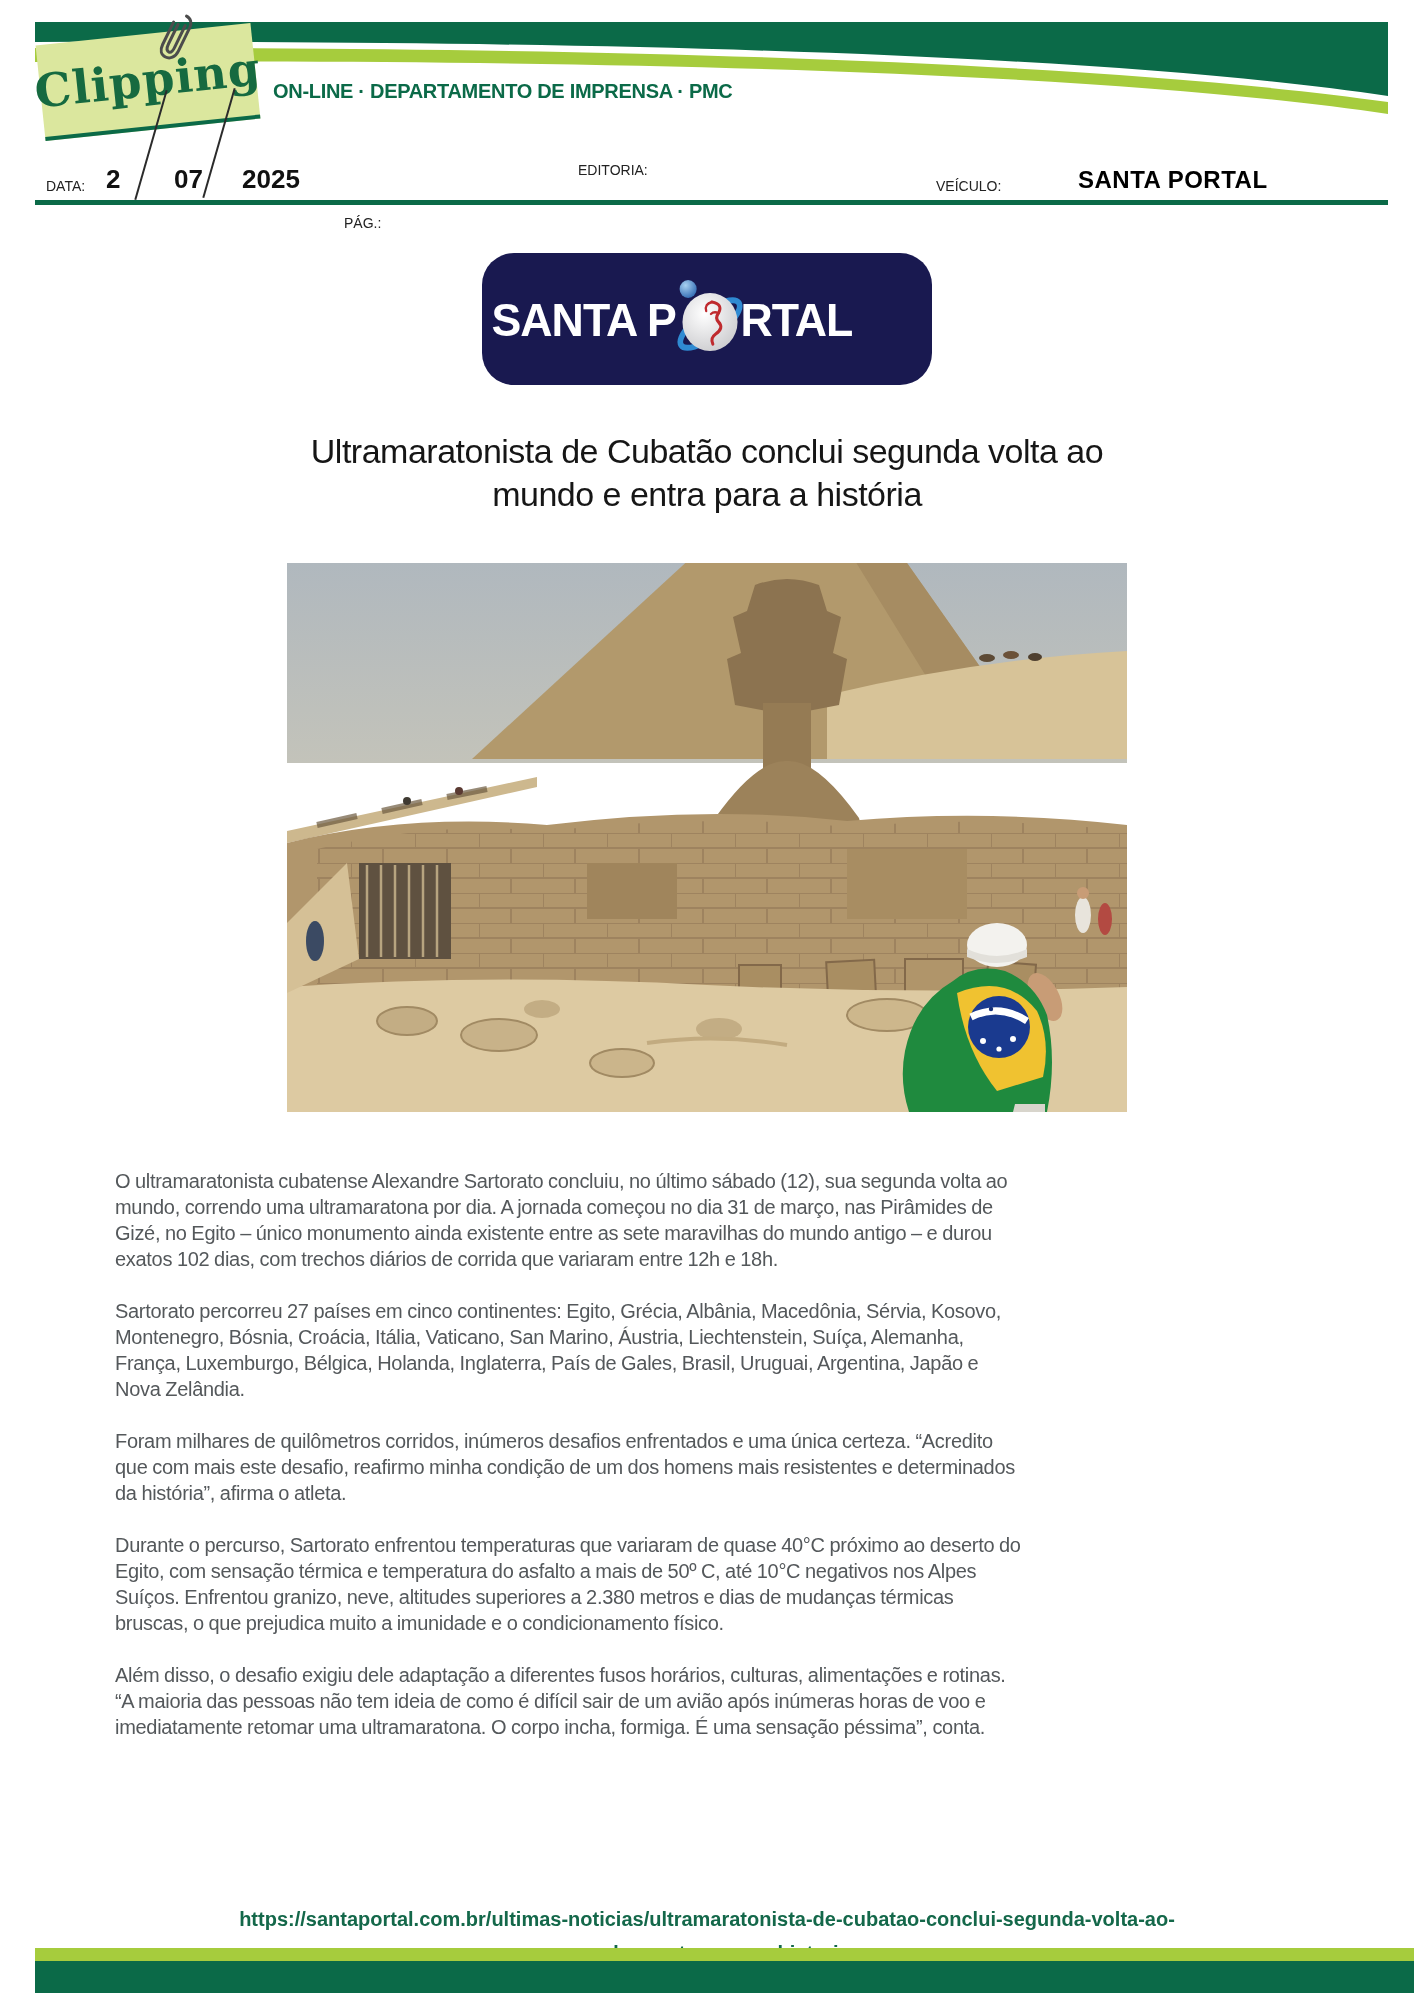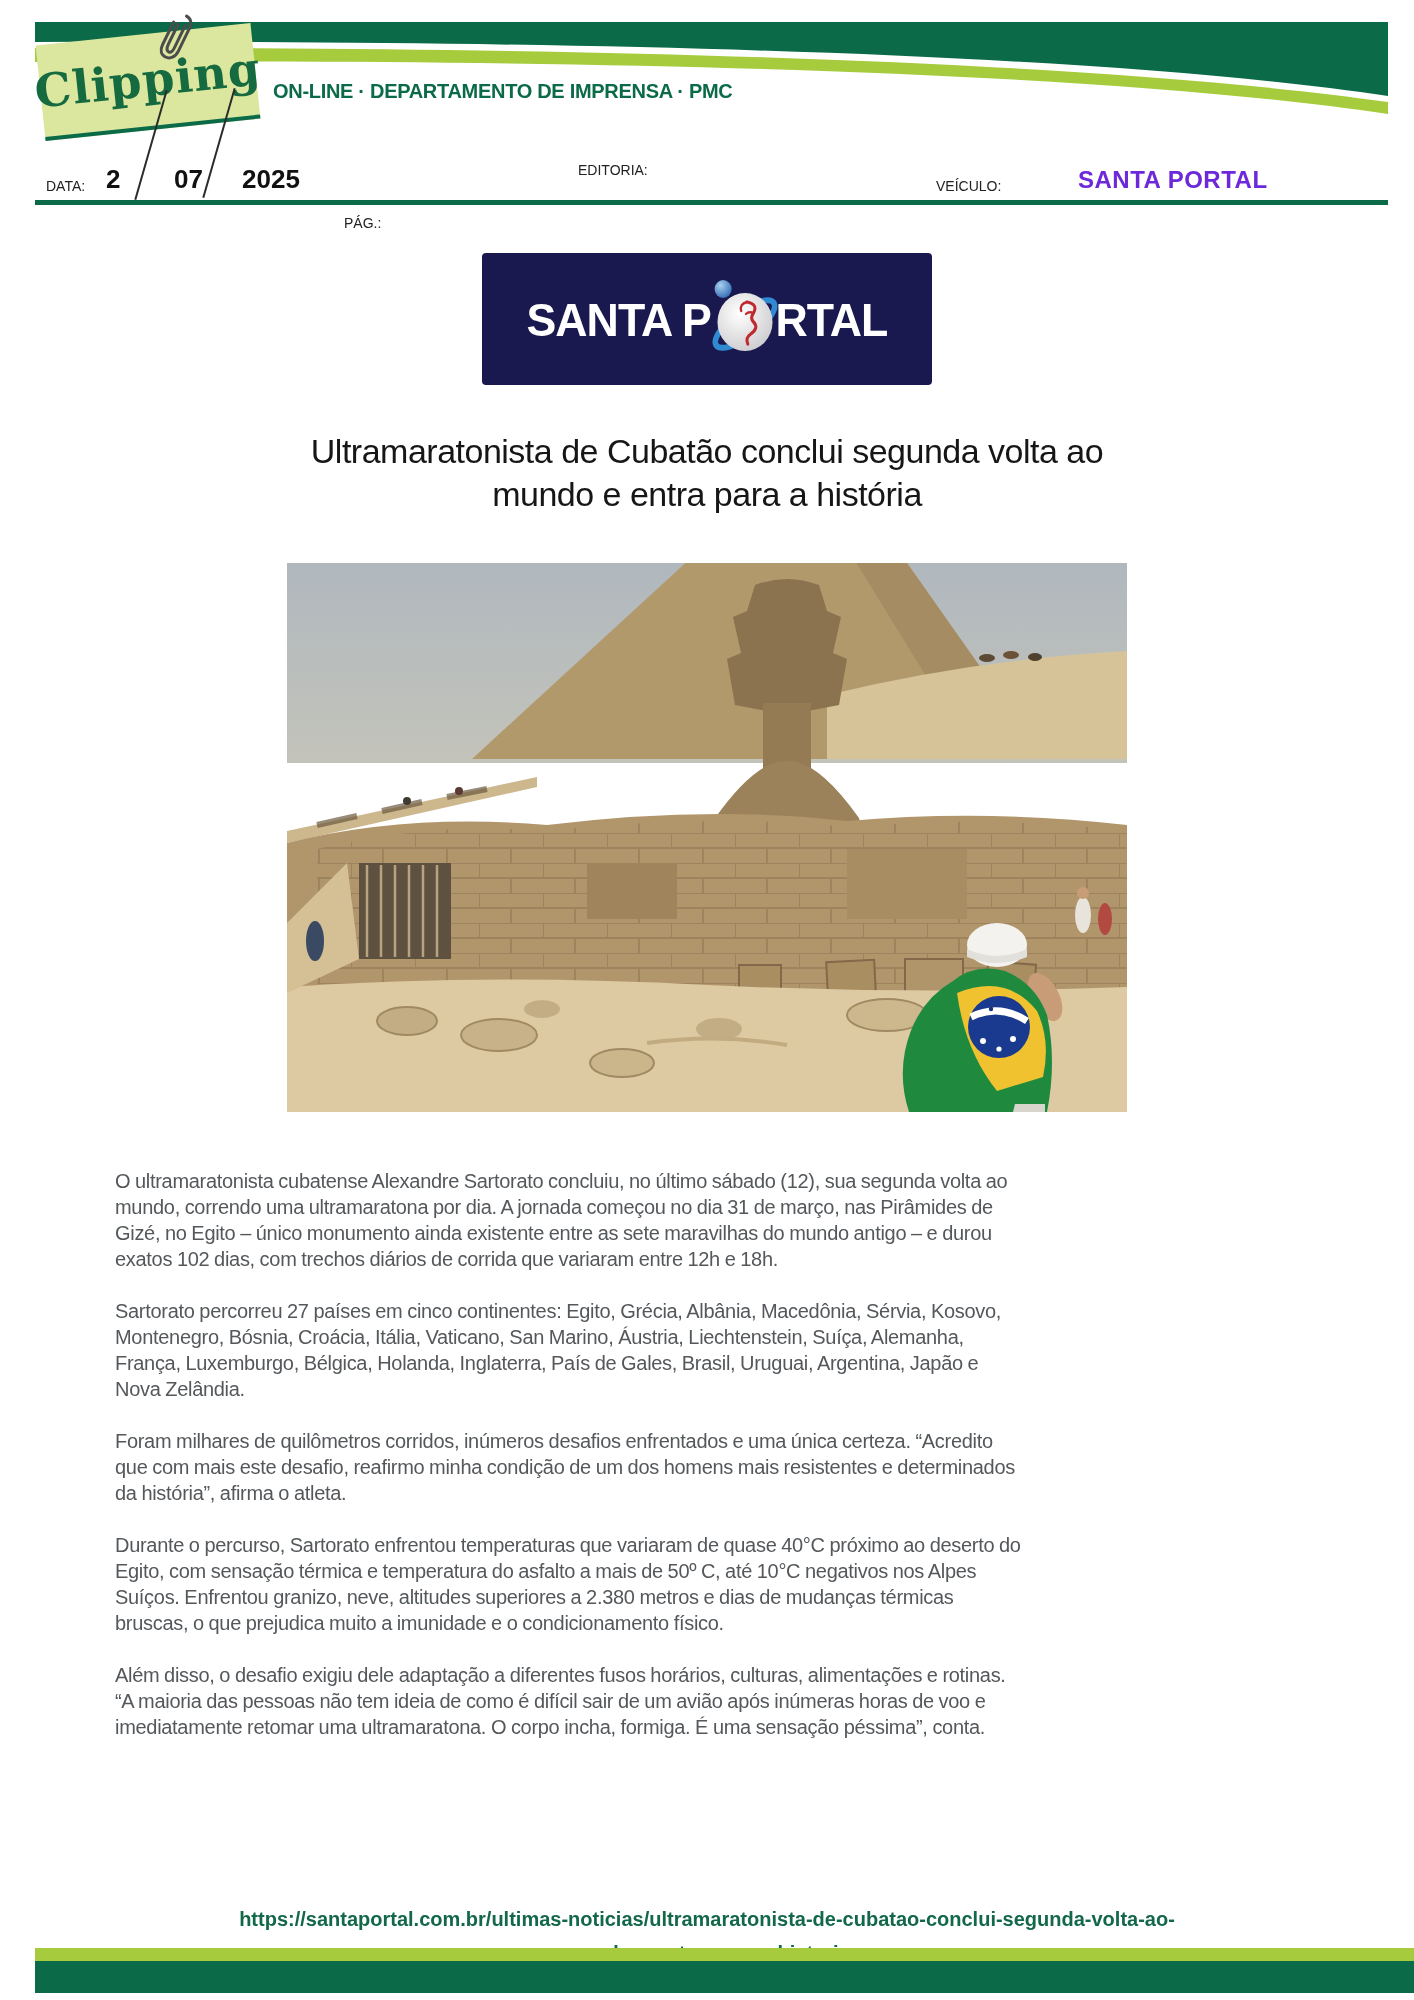--- a/index.html
+++ b/index.html
@@ -14,26 +14,26 @@
   .clip-tag .brand{font-family:"DejaVu Serif",serif;font-weight:bold;font-size:46px;color:#166a40;
             letter-spacing:1px;}
   .paperclip{position:absolute;left:128px;top:-20px;transform:rotate(32deg);}
   .subtitle{position:absolute;left:273px;top:80px;font-size:20px;font-weight:bold;color:#0b6a48;
             letter-spacing:-0.3px;}
 
   
   .meta-label{position:absolute;font-size:14px;color:#222;letter-spacing:0;}
   .meta-big{position:absolute;font-size:26px;font-weight:bold;color:#111;}
   .slash{position:absolute;width:2px;height:114px;background:#2b2b2b;transform:rotate(16deg);}
-  .veiculo-value{position:absolute;font-size:24px;font-weight:bold;color:#6d28d9;letter-spacing:0.5px;}
+  .veiculo-value{position:absolute;font-size:24px;font-weight:bold;color:#000000;letter-spacing:0.5px;}
   .green-rule{position:absolute;left:35px;top:200px;width:1353px;height:5px;background:#0b6a48;}
 
   
   .logo-box{position:absolute;left:482px;top:253px;width:450px;height:132px;background:#191950;
-            border-radius:4px;display:flex;align-items:center;justify-content:center;}
+            border-radius:32px;display:flex;align-items:center;}
   .logo-inner{display:flex;align-items:center;transform:scaleX(0.95);}
   .logo-text{color:#fff;font-weight:bold;font-size:47px;letter-spacing:-1px;white-space:pre;}
 
   
   .headline{position:absolute;left:0;right:0;top:430px;margin:0 auto;max-width:900px;
             text-align:center;font-size:34px;line-height:43px;font-weight:normal;color:#161616;
             letter-spacing:-0.5px;}
 
   
   .photo{position:absolute;left:287px;top:563px;width:840px;height:549px;}

